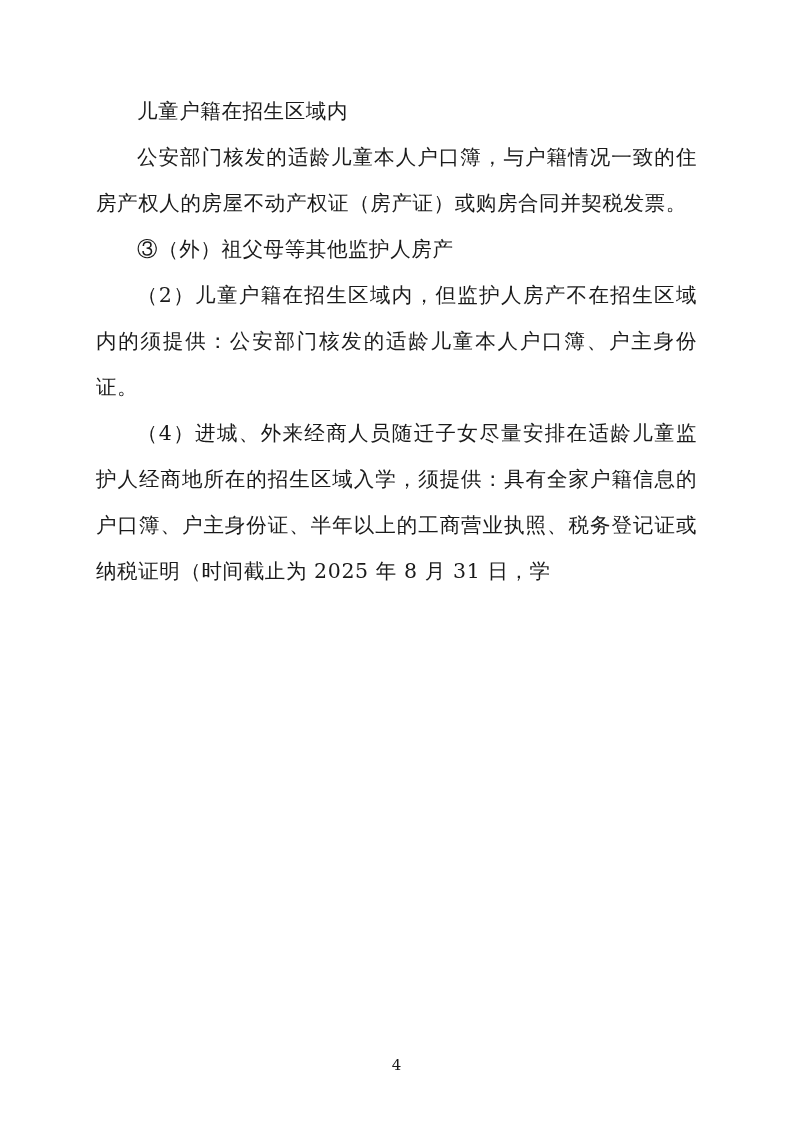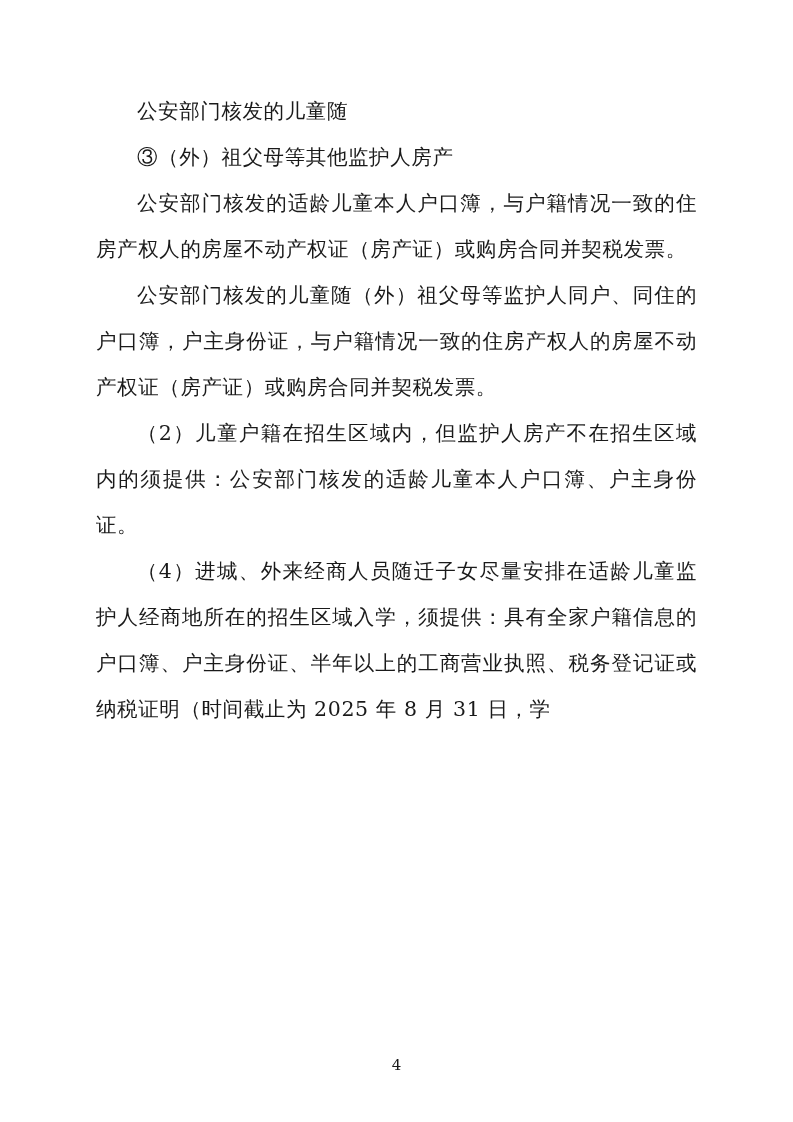--- a/index.html
+++ b/index.html
@@ -42,21 +42,20 @@
     font-size: 15px;
     font-family: "DejaVu Serif", "Liberation Serif", serif;
     color: #1a1a1a;
   }
 </style>
 </head>
 <body>
 
 <div class="page">
   <div class="body-text">
-    <p class="para">公安部门核发的儿童随</p>
+    <p class="para">儿童户籍在招生区域内</p>
+    <p class="para">公安部门核发的适龄儿童本人户口簿，与户籍情况一致的住房产权人的房屋不动产权证（房产证）或购房合同并契税发票。</p>
     <p class="para">③（外）祖父母等其他监护人房产</p>
-    <p class="para">公安部门核发的适龄儿童本人户口簿，与户籍情况一致的住房产权人的房屋不动产权证（房产证）或购房合同并契税发票。</p>
-    <p class="para">公安部门核发的儿童随（外）祖父母等监护人同户、同住的户口簿，户主身份证，与户籍情况一致的住房产权人的房屋不动产权证（房产证）或购房合同并契税发票。</p>
     <p class="para">（2）儿童户籍在招生区域内，但监护人房产不在招生区域内的须提供：公安部门核发的适龄儿童本人户口簿、户主身份证。</p>
     <p class="para">（4）进城、外来经商人员随迁子女尽量安排在适龄儿童监护人经商地所在的招生区域入学，须提供：具有全家户籍信息的户口簿、户主身份证、半年以上的工商营业执照、税务登记证或纳税证明（时间截止为 2025 年 8 月 31 日，学</p>
   </div>
   <div class="page-number">4</div>
 </div>
 
 </body></html>

